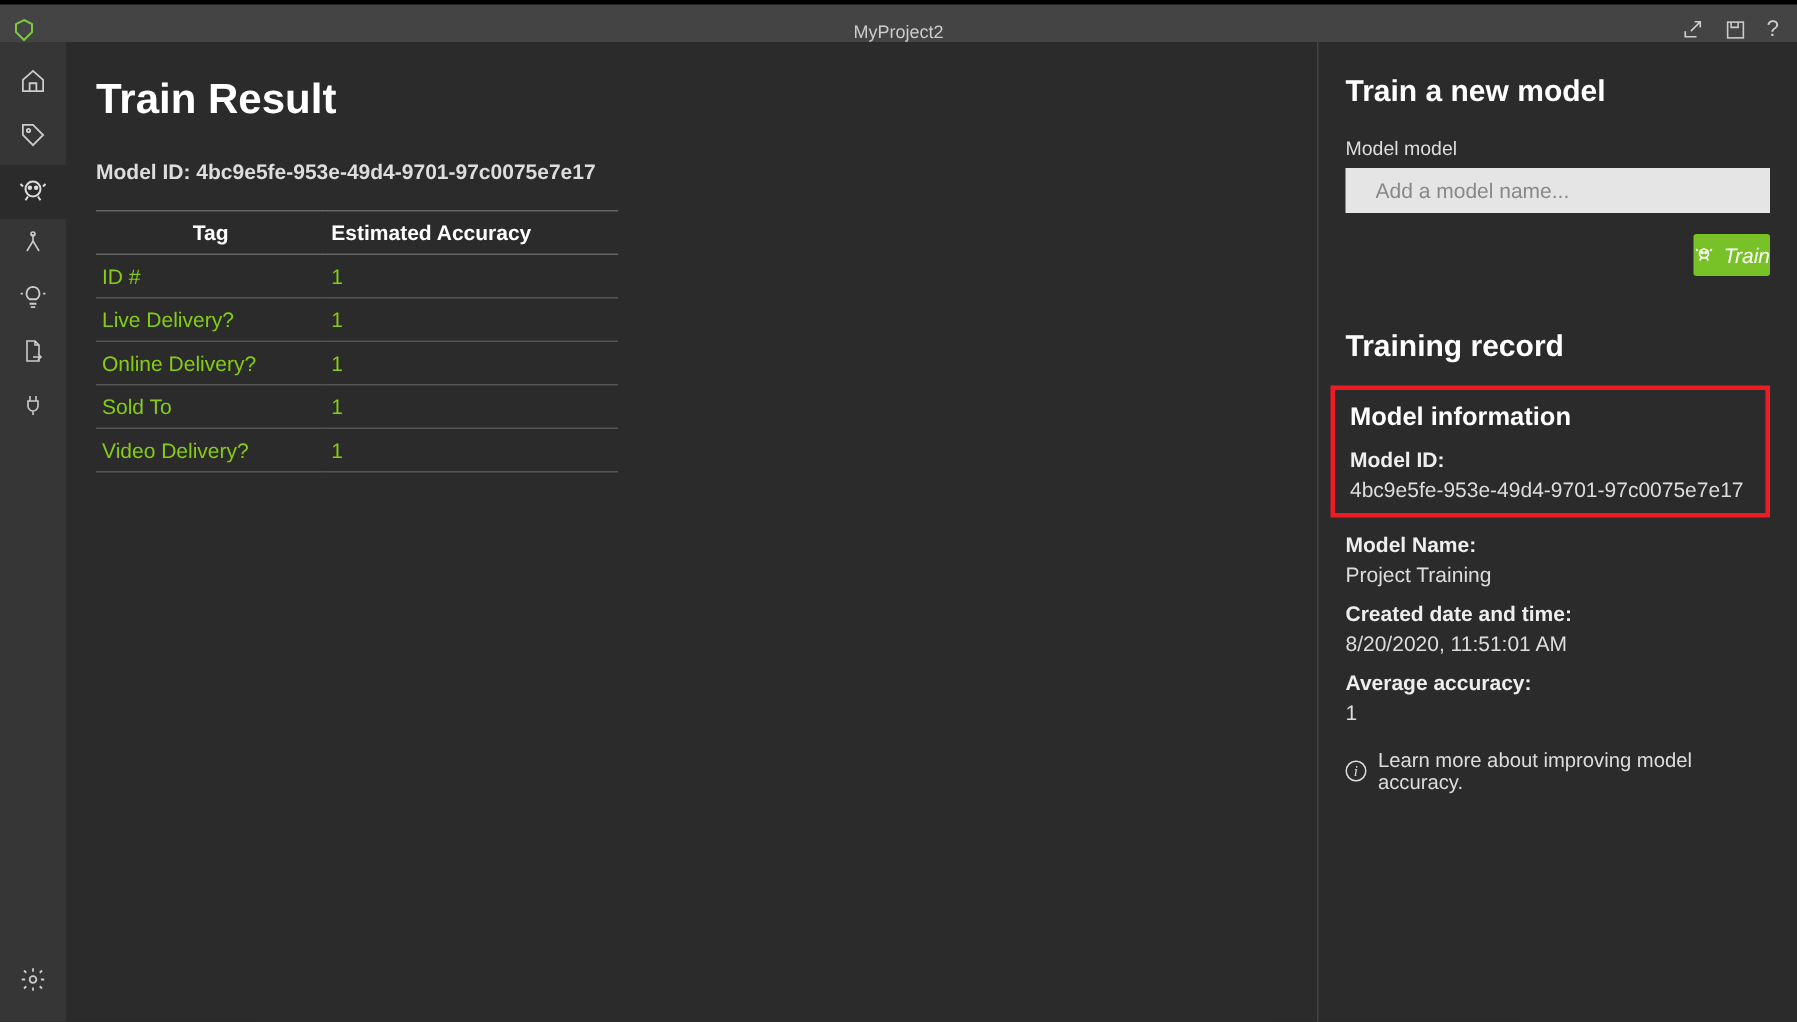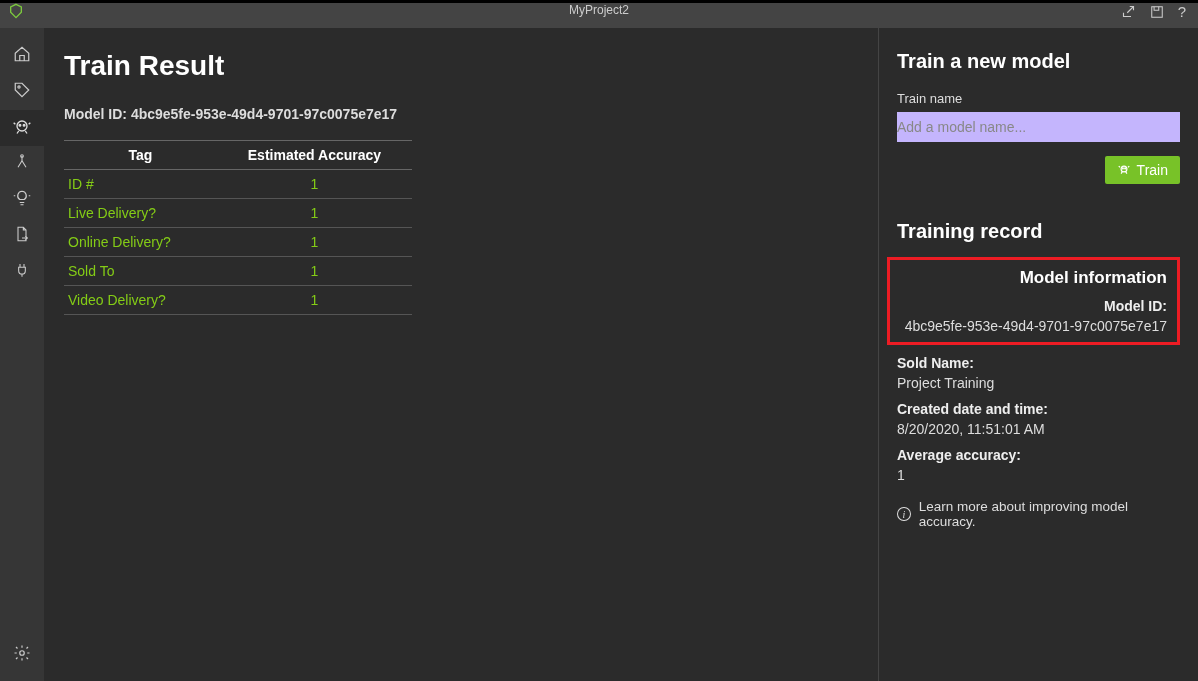--- a/index.html
+++ b/index.html
@@ -13,21 +13,21 @@
     color: #fff;
     width: 1198px;
     height: 681px;
     overflow: hidden;
   }
   
   .topbar {
     height: 28px;
     background: #444444;
     display: flex;
-    align-items: flex-start;
+    align-items: flex-end;
     position: relative;
     border-top: 3px solid #000;
   }
   .topbar-left {
     display: flex;
     align-items: center;
     gap: 6px;
     padding-left: 8px;
   }
   .topbar-title {
@@ -107,21 +107,21 @@
     font-size: 14px;
   }
   table.results th {
     text-align: center;
     font-weight: 600;
     padding: 6px 4px;
     border-top: 1px solid #666;
     border-bottom: 1px solid #666;
   }
   table.results th.right, table.results td.right {
-    text-align: center;
+    text-align: left;
   }
   table.results td {
     padding: 6px 4px;
     border-bottom: 1px solid #555;
     color: #84cc16;
   }
   
   .panel {
     width: 320px;
     padding: 22px 18px 22px 18px;
@@ -135,59 +135,59 @@
   .panel label.field-label {
     font-size: 13px;
     color: #ddd;
     display: block;
     margin-bottom: 6px;
   }
   .panel input.text-input {
     width: 100%;
     height: 30px;
     border: none;
-    padding: 0 0;
+    padding: 0 20px;
     font-size: 14px;
     color: #333;
-    background: #c4b5fd;
+    background: #e5e5e5;
   }
   .panel input.text-input::placeholder {
     color: #888;
   }
   .train-btn-row {
     display: flex;
     justify-content: flex-end;
     margin-top: 14px;
     margin-bottom: 36px;
   }
   .train-btn {
     background: #78c228;
     color: #fff;
     border: none;
     height: 28px;
-    padding: 0 12px;
+    padding: 0 0;
     font-size: 14px;
     display: flex;
     align-items: center;
     gap: 6px;
     cursor: pointer;
     border-radius: 2px;
+    font-style: italic;
   }
   .section-title {
     font-size: 20px;
     font-weight: 600;
     margin-bottom: 14px;
   }
   .highlight-box {
     border: 3px solid #ed1c24;
     padding: 8px 10px 8px 0;
     margin-left: -10px;
     padding-left: 10px;
     margin-bottom: 8px;
-    text-align: right;
   }
   .subheader {
     font-size: 17px;
     font-weight: 600;
     margin-bottom: 6px;
   }
   .kv-label {
     font-size: 14px;
     font-weight: 600;
     color: #eee;
@@ -346,21 +346,21 @@
           <tr>
             <td>Video Delivery?</td>
             <td class="right">1</td>
           </tr>
         </tbody>
     </table>
   </div>
 
   <div class="panel">
     <h2>Train a new model</h2>
-    <label class="field-label">Train name</label>
+    <label class="field-label">Model model</label>
     <input class="text-input" type="text" placeholder="Add a model name..." style="">
     <div class="train-btn-row">
       <button class="train-btn">
         <span>
           <svg width="14" height="14" viewBox="0 0 24 24" fill="none" stroke="#fff" stroke-width="2">
             <circle cx="12" cy="12" r="5"></circle>
               <circle cx="10" cy="11" r="0.8" fill="#fff"></circle>
               <circle cx="14" cy="11" r="0.8" fill="#fff"></circle>
             <path d="M5 9 L3 7 M19 9 L21 7 M9 17 L7 20 M15 17 L17 20"></path>
           </svg>
@@ -370,21 +370,21 @@
     </div>
 
     <div class="section-title">Training record</div>
 
     <div class="highlight-box">
       <div class="subheader">Model information</div>
       <div class="kv-label">Model ID:</div>
       <div class="kv-value">4bc9e5fe-953e-49d4-9701-97c0075e7e17</div>
     </div>
 
-    <div class="kv-label">Sold Name:</div>
+    <div class="kv-label">Model Name:</div>
     <div class="kv-value">Project Training</div>
 
     <div class="kv-label">Created date and time:</div>
     <div class="kv-value">8/20/2020, 11:51:01 AM</div>
 
     <div class="kv-label">Average accuracy:</div>
     <div class="kv-value">1</div>
 
     <div class="learn-more">
       <span class="info-circle">i</span>

